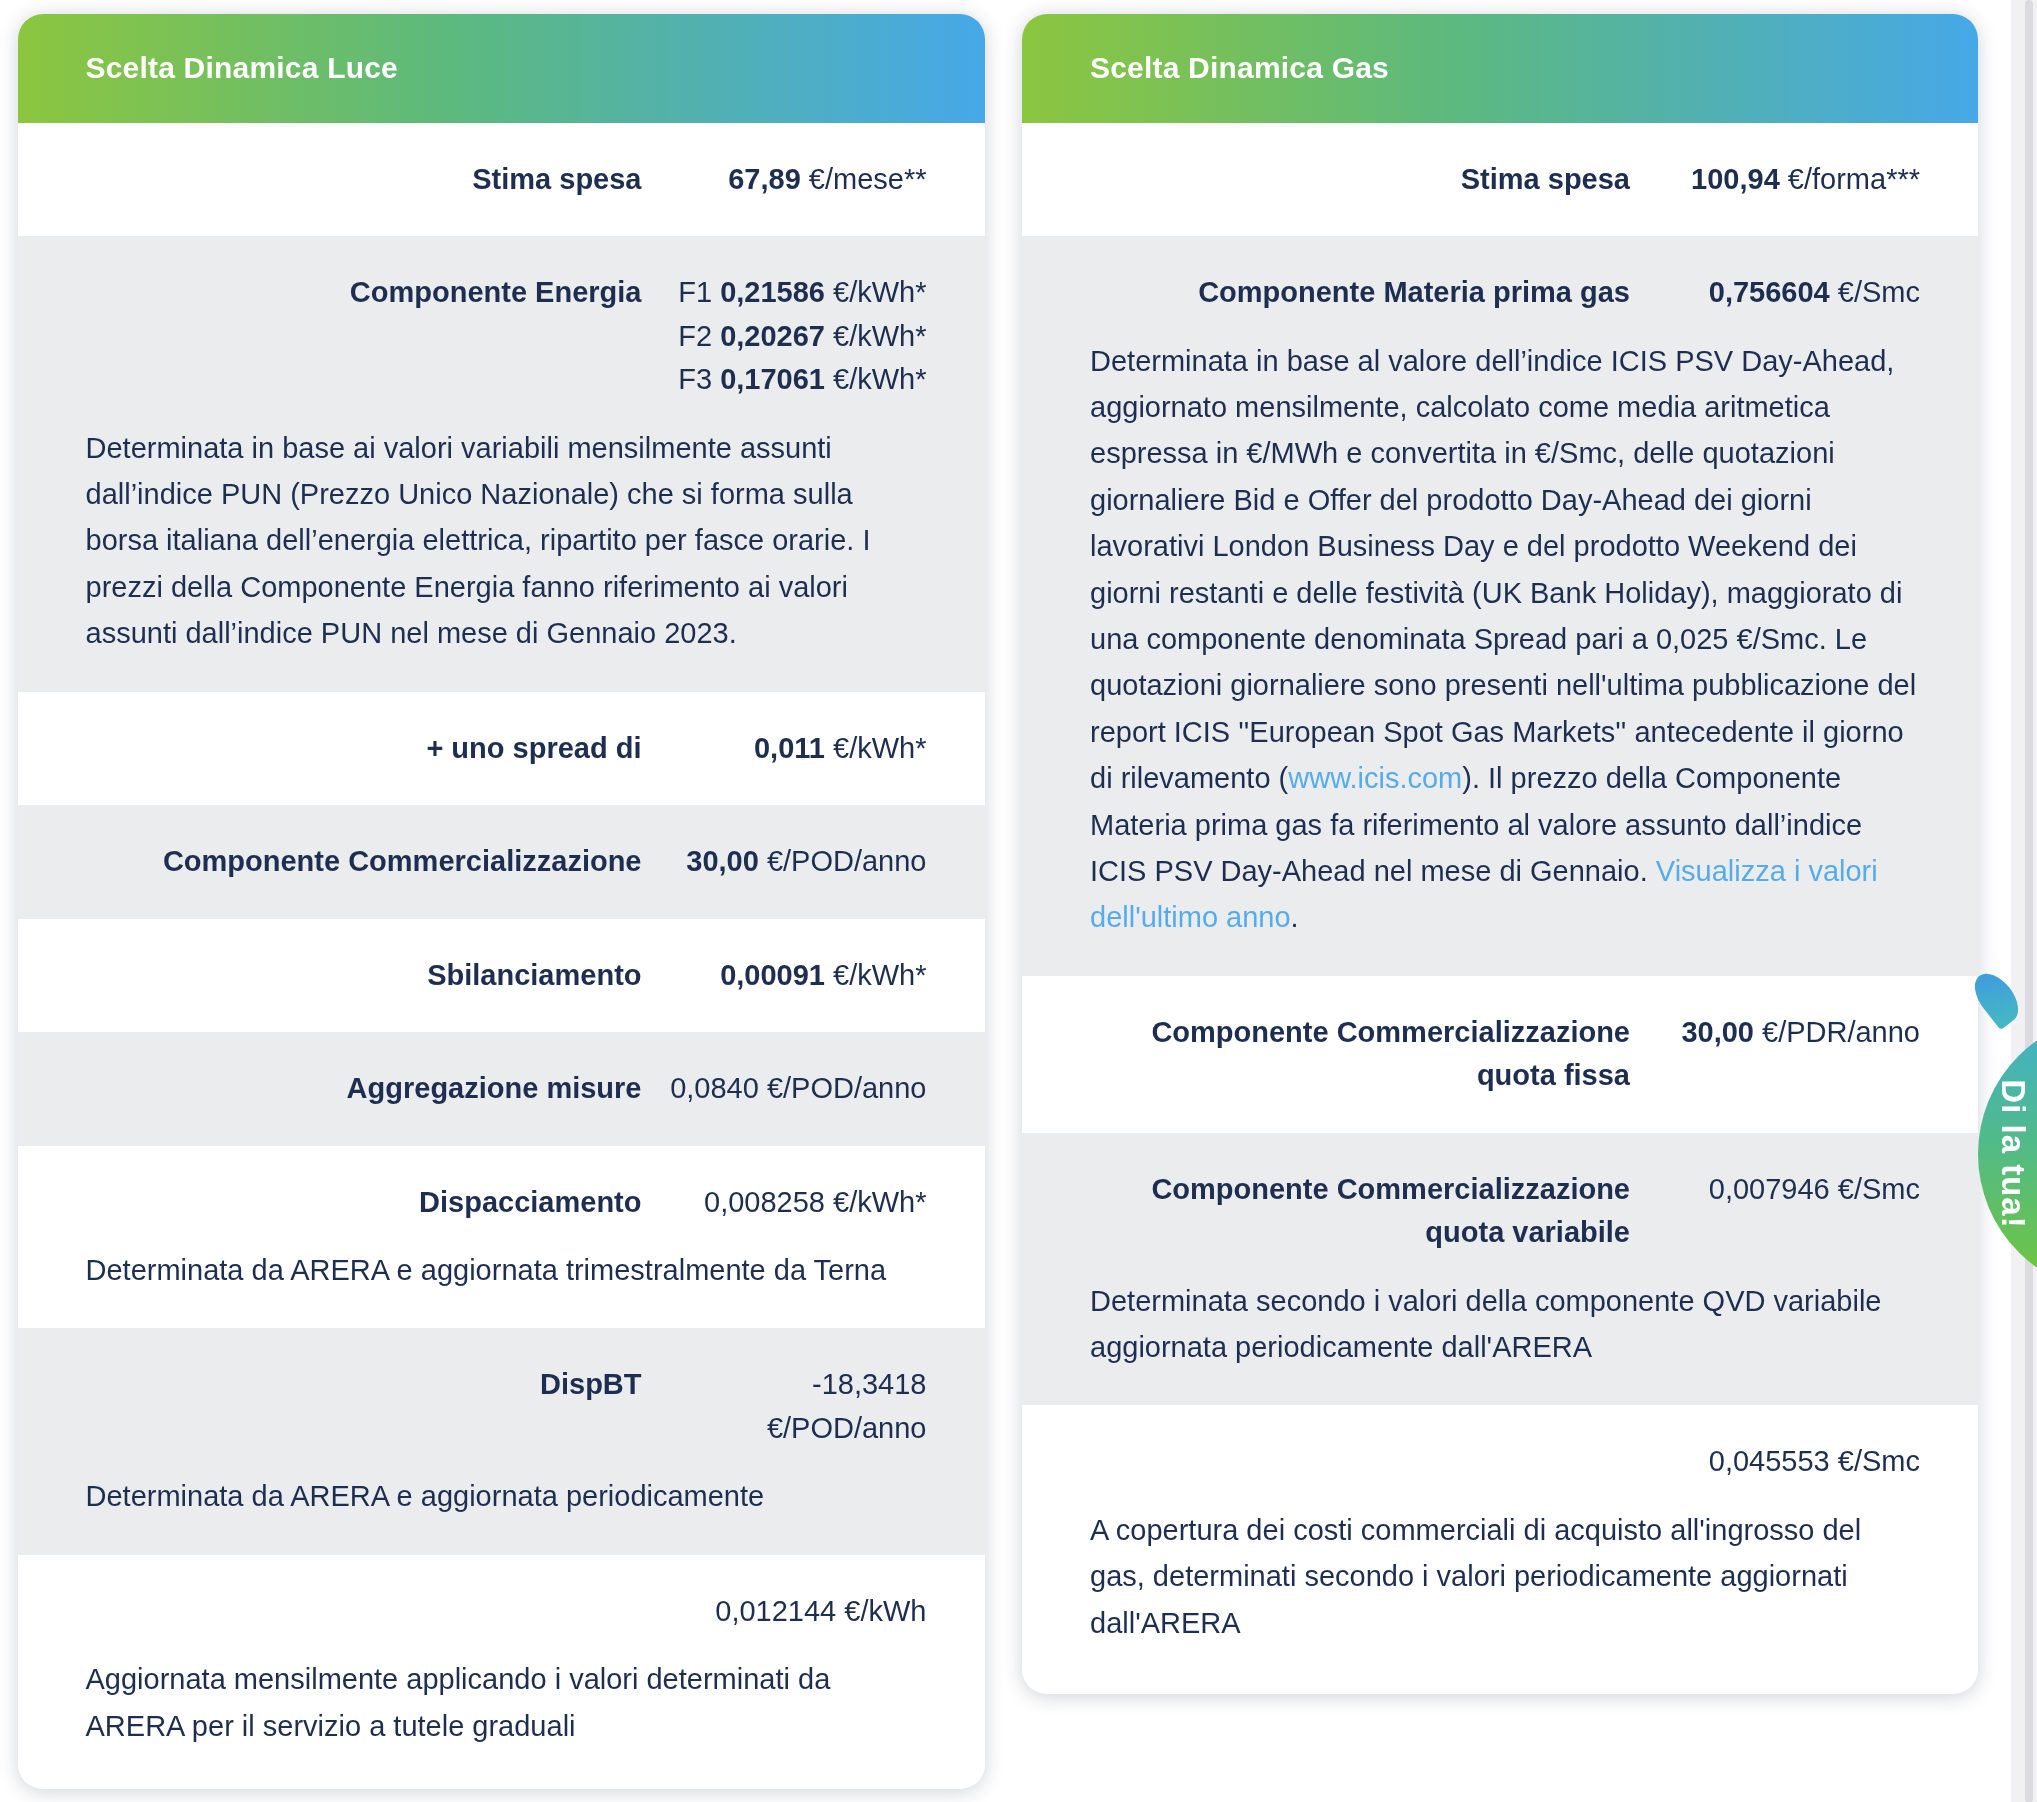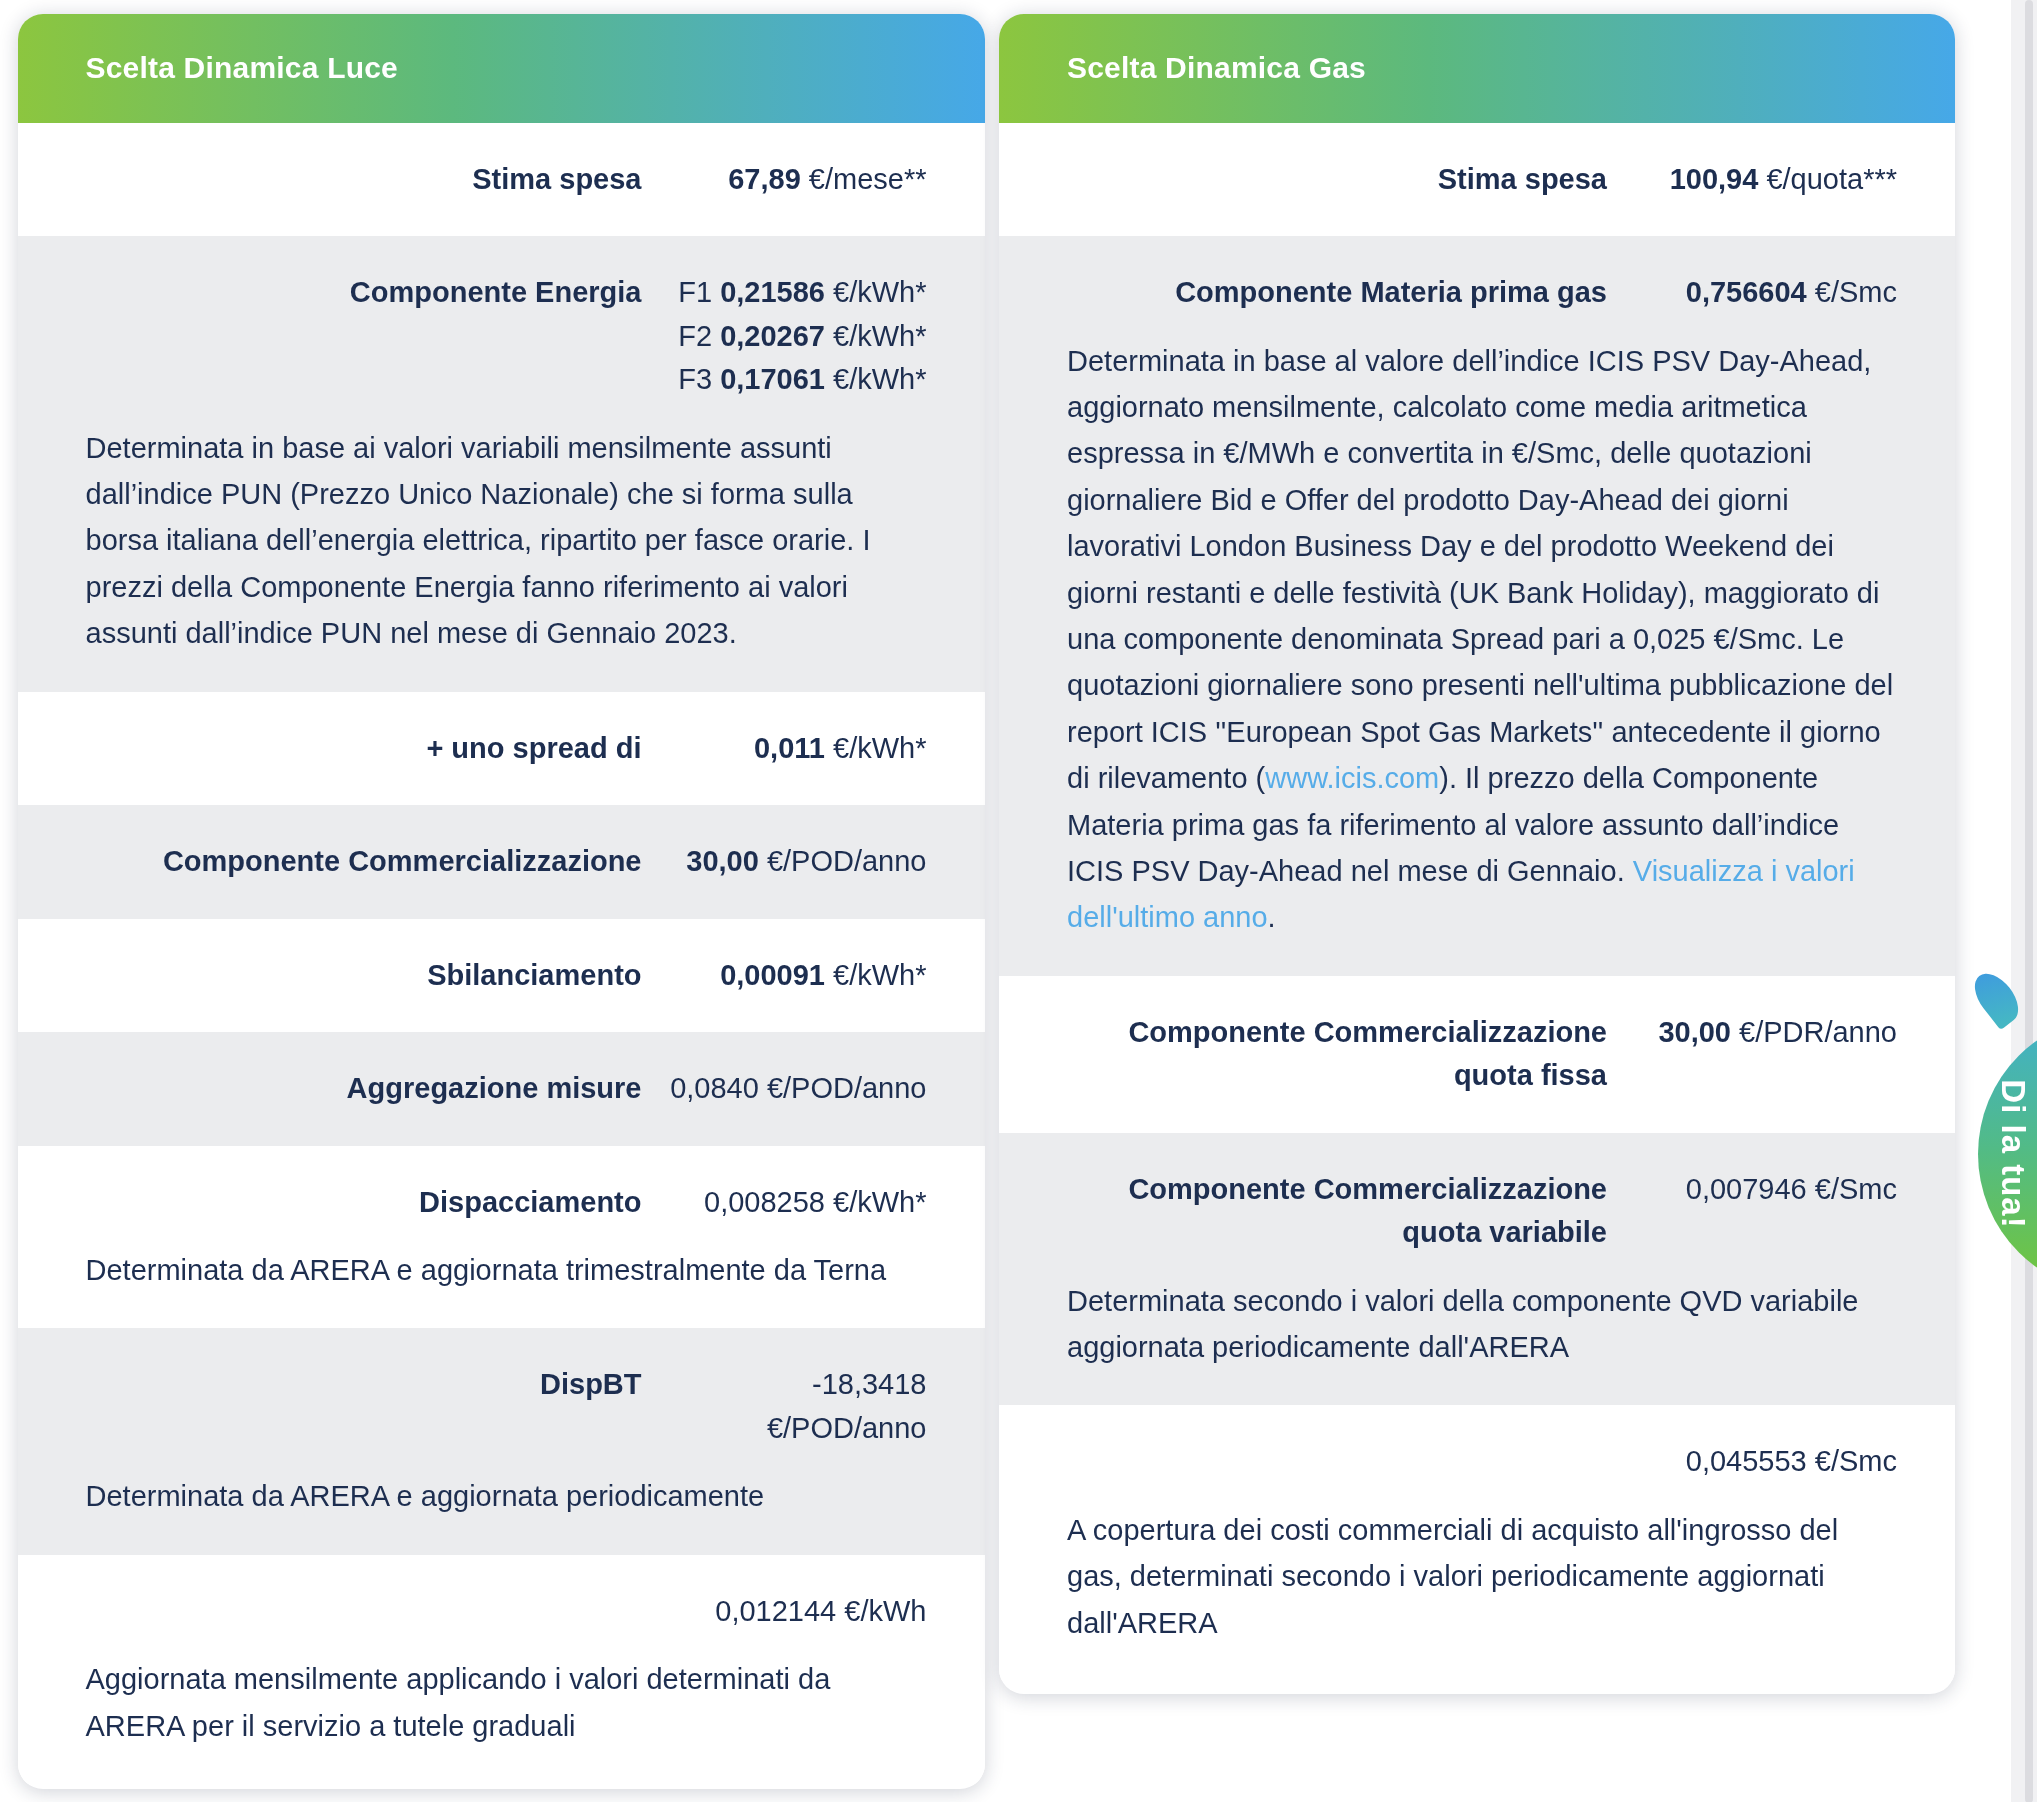--- a/index.html
+++ b/index.html
@@ -16,21 +16,21 @@
   .edge-strip .thumb{
     position:absolute;left:13.6px;top:0;width:8.7px;height:100%;
     background:#dcdce0;border-radius:4.9px;
   }
   .card{
     position:absolute;background:#ffffff;border-radius:25px;
     box-shadow:0 2.9px 19.4px rgba(25,35,65,.20);
     overflow:hidden;z-index:2;
   }
   .card-luce{left:17.5px;top:13.6px;width:967px;height:1775px;}
-  .card-gas{left:999px;top:13.6px;width:956px;height:1680px;}
+  .card-gas{left:1022px;top:13.6px;width:956px;height:1680px;}
   .card-header{
     height:109px;display:flex;align-items:center;padding:0 68px;
     background:linear-gradient(90deg,#8cc63f 0%,#5cb97e 45%,#46a8e8 100%);
   }
   .card-header h2{
     margin:0;font-size:30px;font-weight:bold;color:#ffffff;letter-spacing:0.2px;text-align:center;
   }
   .section{padding:35px 58px 35px 68px;background:#ffffff;}
   .section.gray{background:#ebecee;}
   .row{display:flex;align-items:flex-start;text-align:right;}
@@ -162,21 +162,21 @@
 
 <section class="card card-gas">
   <header class="card-header">
     <h2>Scelta Dinamica Gas</h2>
   </header>
   <div class="card-body">
       <div class="section">
         <div class="row">
           <div class="label">Stima spesa</div>
           <div class="values">
-            <div class="value-line"><b>100,94</b><span> €/quota***</span></div>
+            <div class="value-line"><b>100,94</b><span> €/forma***</span></div>
           </div>
         </div>
       </div>
       <div class="section gray">
         <div class="row">
           <div class="label">Componente Materia prima gas</div>
           <div class="values">
             <div class="value-line"><b>0,756604</b><span> €/Smc</span></div>
           </div>
         </div>

